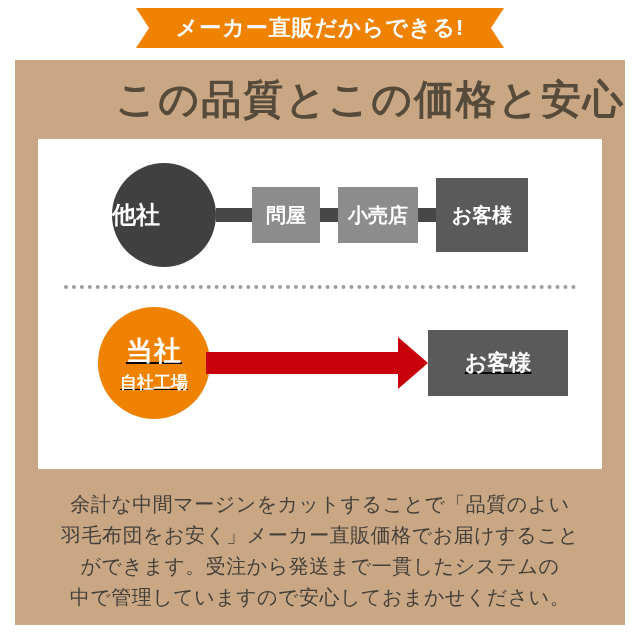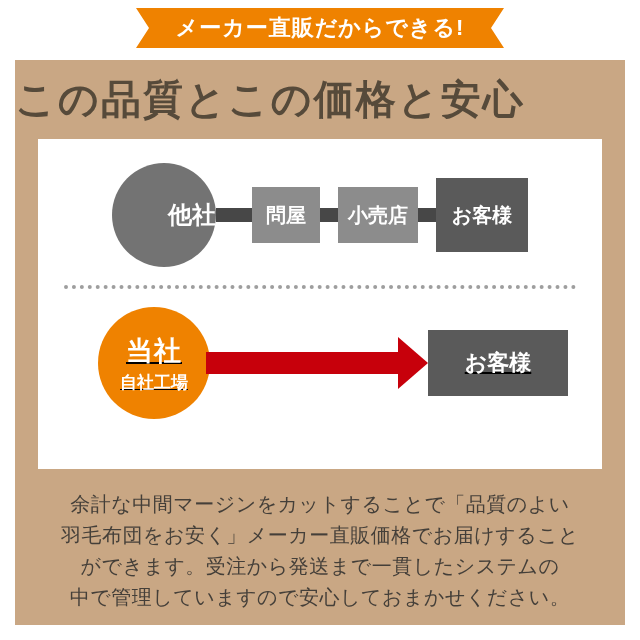--- a/index.html
+++ b/index.html
@@ -22,35 +22,35 @@
     clip-path:polygon(0 0,100% 0,calc(100% - 13px) 50%,100% 100%,0 100%,13px 50%);
     z-index:3;
   }
 
   
   .panel{
     position:absolute;left:15px;right:15px;top:60px;bottom:15px;
     background:#c9a784;
   }
   .title{
-    margin:12px 0 0 0;text-align:left;
+    margin:12px 0 0 0;text-align:right;
     font-family:"Liberation Serif","DejaVu Serif",serif;
     font-size:40px;font-weight:600;color:#564a3a;letter-spacing:2px;
   }
 
   
   .diagram-box{
     width:564px;height:330px;box-sizing:border-box;
     margin:12px auto 0;background:#ffffff;position:relative;
     padding:24px 20px 0;
   }
   .chain-row{display:flex;align-items:center;justify-content:center;}
   .circle-gray{
-    width:104px;height:104px;border-radius:50%;background:#737373;
-    color:#fff;display:flex;align-items:center;justify-content:flex-end;
+    width:104px;height:104px;border-radius:50%;background:#404040;
+    color:#fff;display:flex;align-items:center;justify-content:flex-start;
     font-size:24px;font-weight:bold;flex-shrink:0;
   }
   .conn{width:18px;height:14px;background:#474747;flex-shrink:0;}
   .box{
     color:#fff;display:flex;align-items:center;justify-content:center;
     font-weight:bold;text-align:center;flex-shrink:0;
   }
   .box-factory{width:76px;height:76px;background:#6b6b6b;font-size:21px;white-space:pre-line;line-height:1.25;}
   .box-wholesaler{width:68px;height:56px;background:#8c8c8c;font-size:20px;}
   .box-retailer{width:80px;height:56px;background:#8c8c8c;font-size:20px;}

